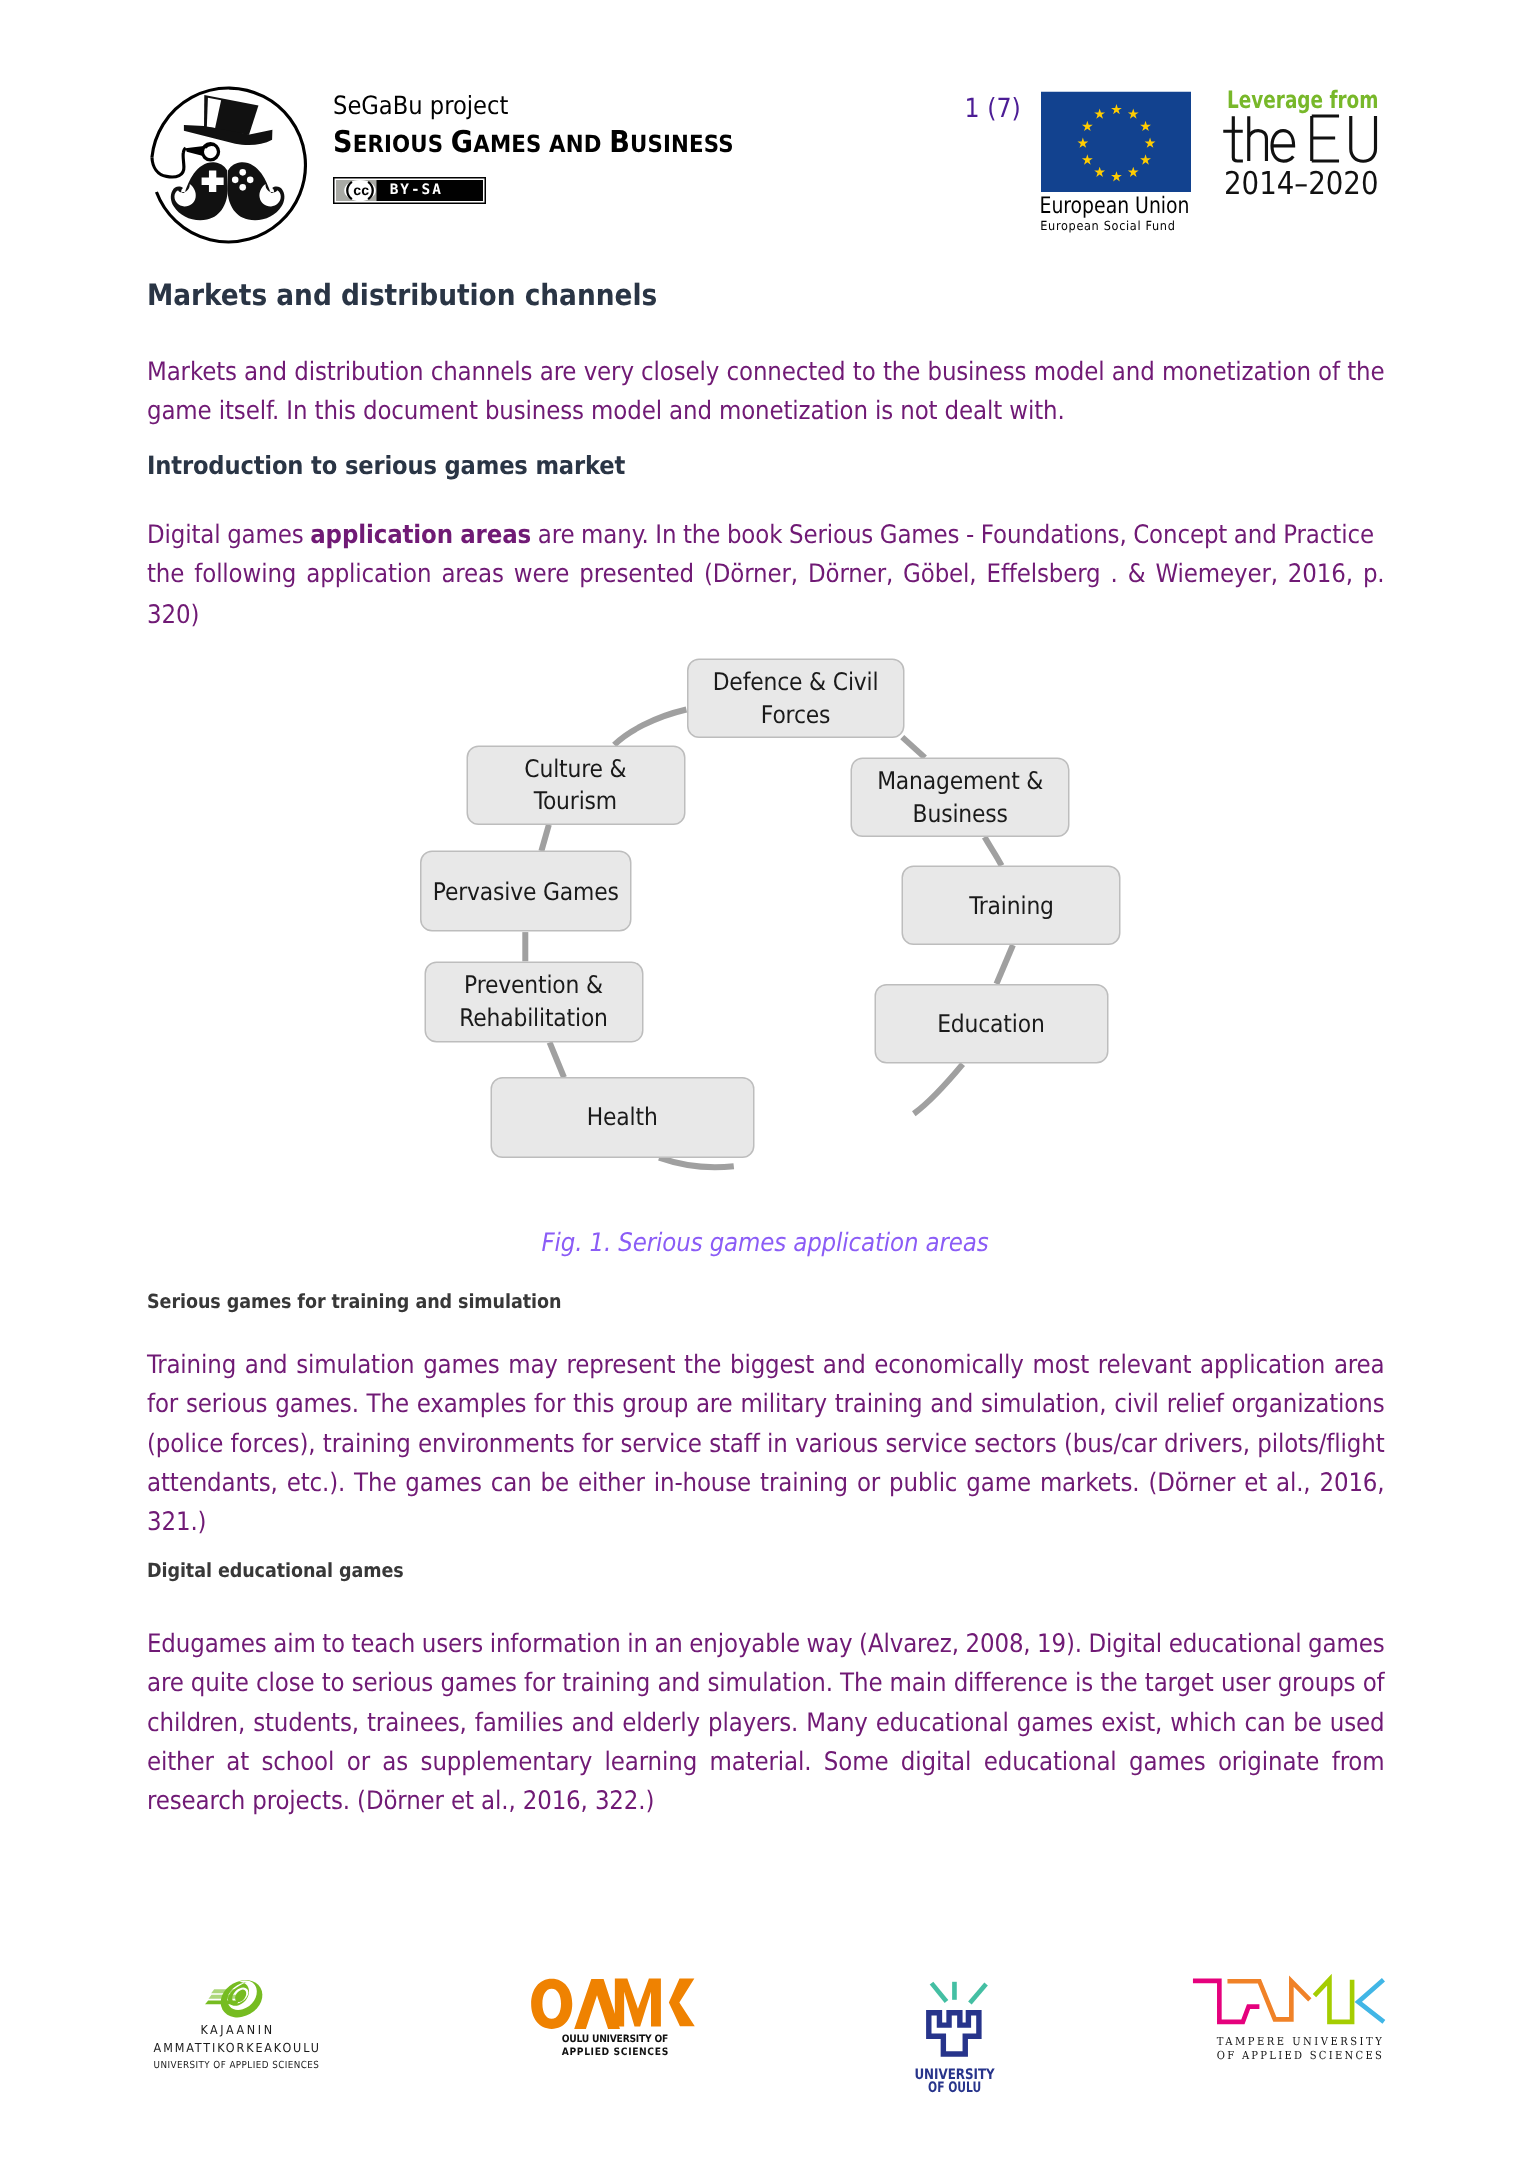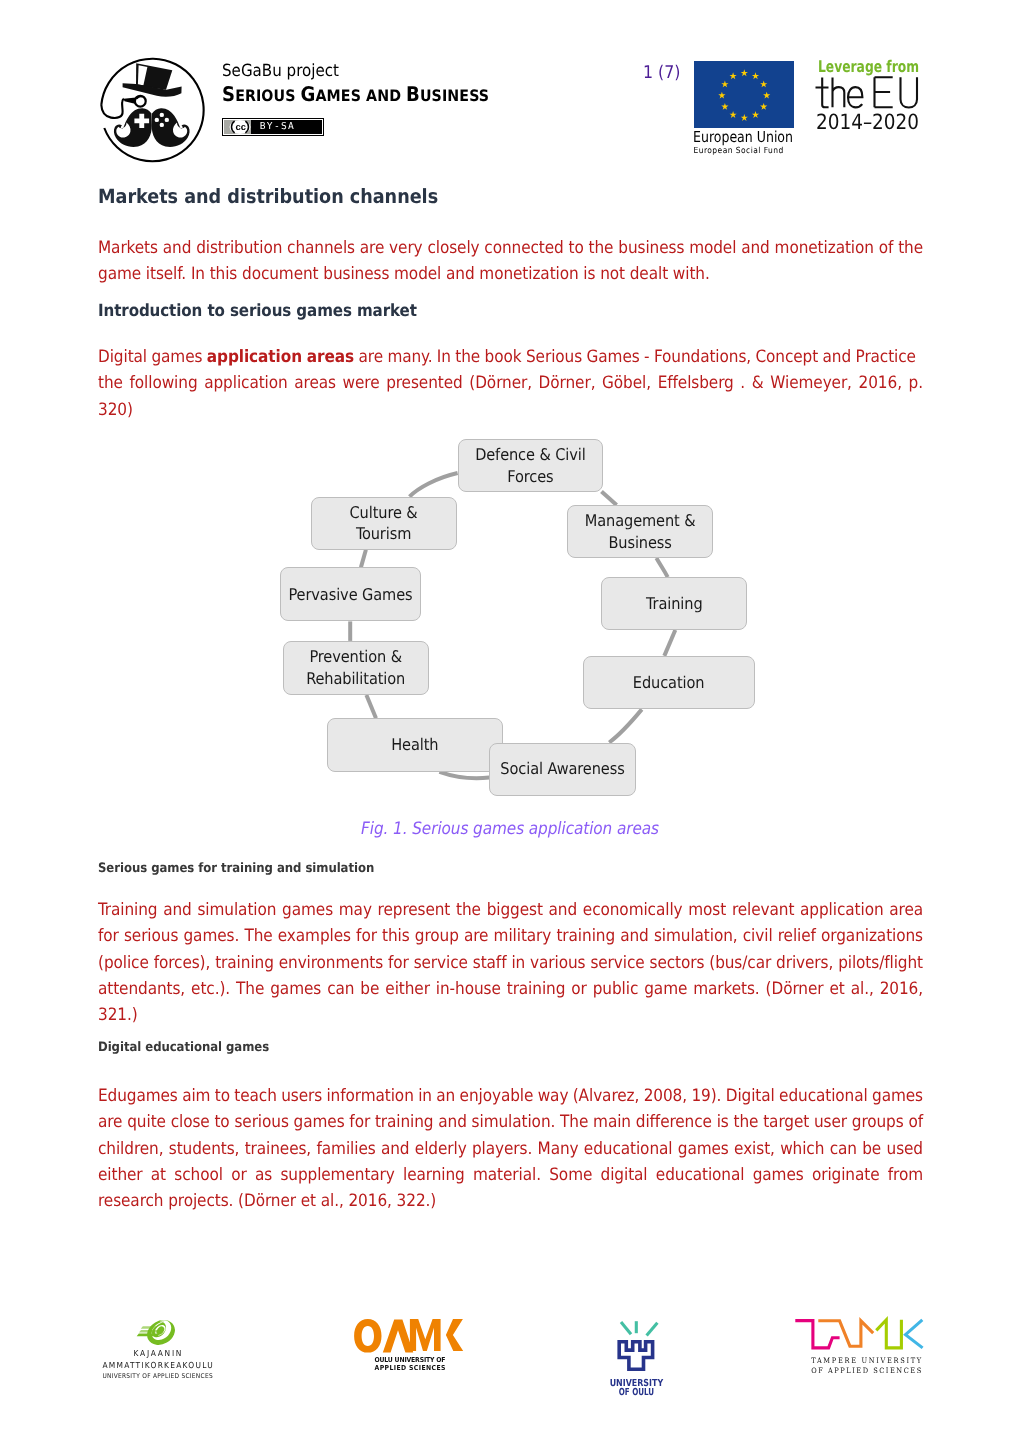--- a/index.html
+++ b/index.html
@@ -16,34 +16,34 @@
              font-stretch:condensed;line-height:22px;}
   .hdr-sub{position:absolute;left:222px;top:83px;font-weight:bold;color:#000;
            font-stretch:condensed;font-size:20.1px;white-space:nowrap;line-height:23px;
            letter-spacing:0.1px;}
   .hdr-sub .sc{font-size:15.8px;}
   .cc-badge{position:absolute;left:221.8px;top:117.5px;width:102px;height:18px;opacity:0.999;}
   .cc-badge svg{position:absolute;left:0;top:0;}
   .cc-sym{position:absolute;left:9px;top:3.6px;width:20px;text-align:center;color:#000;
           font-family:"Liberation Sans",sans-serif;font-size:9.4px;font-weight:bold;line-height:11px;}
   .cc-lic{position:absolute;left:38px;top:3.6px;color:#fff;
-          font-family:"DejaVu Sans Mono",monospace;font-size:9.6px;font-weight:normal;
+          font-family:"DejaVu Sans Mono",monospace;font-size:9.6px;font-weight:bold;
           letter-spacing:1.3px;line-height:11px;}
   .pageno{position:absolute;left:643px;top:62px;font-size:17.6px;color:#4c1d95;font-stretch:condensed;line-height:22px;}
   .euwrap{position:absolute;left:691px;top:61px;width:112px;height:95px;opacity:0.999;}
   .theeu{position:absolute;left:812px;top:56px;width:125px;height:78px;opacity:0.999;}
 
   
   .h1{position:absolute;color:#2a3545;font-weight:bold;font-size:19.6px;
       font-stretch:condensed;white-space:nowrap;letter-spacing:-0.02px;}
   .h2{position:absolute;color:#2a3545;font-weight:bold;font-size:16.8px;
       font-stretch:condensed;white-space:nowrap;letter-spacing:-0.1px;}
   .h3{position:absolute;color:#383838;font-weight:bold;font-size:13px;
       font-stretch:condensed;white-space:nowrap;letter-spacing:-0.05px;}
-  .ln{position:absolute;left:98px;color:#b91c1c;font-size:17px;font-stretch:condensed;
+  .ln{position:absolute;left:98px;color:#701a75;font-size:17px;font-stretch:condensed;
       white-space:pre;letter-spacing:-0.085px;text-align:right;}
   .figcap{position:absolute;left:0;width:1020px;text-align:center;font-style:italic;
           font-size:17px;font-stretch:condensed;color:#8b5cf6;letter-spacing:-0.085px;}
 
   
   .flogo{position:absolute;opacity:0.999;}
   .node{position:absolute;background:#e8e8e8;border:1px solid #bdbdbd;border-radius:8px;
         display:flex;align-items:center;justify-content:center;text-align:center;
         font-size:16.2px;font-stretch:condensed;color:#1a1a1a;line-height:21.5px;
         box-sizing:border-box;z-index:2;white-space:pre-line;letter-spacing:-0.1px;}
@@ -179,23 +179,22 @@
       <div class="node" style="left: 457.6px; top: 439.4px; width: 145.6px; height: 53px; background: rgba(232, 232, 232, 0.996); border-color: rgb(189, 189, 189); opacity: 0.999;"><span>Defence &amp; Civil
 Forces</span></div>
       <div class="node" style="left: 310.5px; top: 496.6px; width: 146.2px; height: 53.2px; background: rgba(232, 232, 232, 0.996); border-color: rgb(189, 189, 189); opacity: 0.999;"><span>Culture &amp;
 Tourism</span></div>
       <div class="node" style="left: 567.1px; top: 505.1px; width: 146.1px; height: 52.9px; background: rgba(232, 232, 232, 0.996); border-color: rgb(189, 189, 189); opacity: 0.999;"><span>Management &amp;
 Business</span></div>
       <div class="node" style="left: 280px; top: 567.4px; width: 141px; height: 54px; background: rgba(232, 232, 232, 0.996); border-color: rgb(189, 189, 189); opacity: 0.999;"><span>Pervasive Games</span></div>
       <div class="node" style="left: 601.4px; top: 577.1px; width: 145.9px; height: 52.9px; background: rgba(232, 232, 232, 0.996); border-color: rgb(189, 189, 189); opacity: 0.999;"><span>Training</span></div>
       <div class="node" style="left: 282.6px; top: 640.9px; width: 146.2px; height: 54px; background: rgba(232, 232, 232, 0.996); border-color: rgb(189, 189, 189); opacity: 0.999;"><span>Prevention &amp;
 Rehabilitation</span></div>
-      <div class="node" style="left: 582.6px; top: 655.9px; width: 172px; height: 53.5px; background: rgba(232, 232, 232, 0.996); border-color: rgb(189, 189, 189); opacity: 0.999;"><span>Education</span></div>
+      <div class="node" style="left: 582.6px; top: 655.9px; width: 156px; height: 53.5px; background: rgba(232, 232, 232, 0.996); border-color: rgb(189, 189, 189); opacity: 0.999;"><span>Education</span></div>
       <div class="node" style="left: 326.8px; top: 718.2px; width: 176px; height: 53.5px; background: rgba(232, 232, 232, 0.996); border-color: rgb(189, 189, 189); opacity: 0.999;"><span>Health</span></div>
-      <div class="node" style="left: 489.2px; top: 742.5px; width: 146.6px; height: 53px; background: rgba(232, 232, 232, 0.996); border-color: rgb(189, 189, 189); opacity: 0.999;"><span>Social Awareness</span></div>
     </div>
   <div class="figcap" style="top:818.8px;">Fig. 1. Serious games application areas</div>
 
   <div class="h3" style="left:98px;top:861px;">Serious games for training and simulation</div>
   <div id="s2-block">
       <div class="ln" style="top: 899.8px; word-spacing: 0.985577px;">Training and simulation games may represent the biggest and economically most relevant application area</div>
       <div class="ln" style="top: 926.2px; word-spacing: 0.425px;">for serious games. The examples for this group are military training and simulation, civil relief organizations</div>
       <div class="ln" style="top: 952.6px; word-spacing: 0.16226px;">(police forces), training environments for service staff in various service sectors (bus/car drivers, pilots/flight</div>
       <div class="ln" style="top: 979px; word-spacing: 1.20996px;">attendants, etc.). The games can be either in-house training or public game markets. (Dörner et al., 2016,</div>
       <div class="ln" style="top: 1005.4px;">321.)</div>

